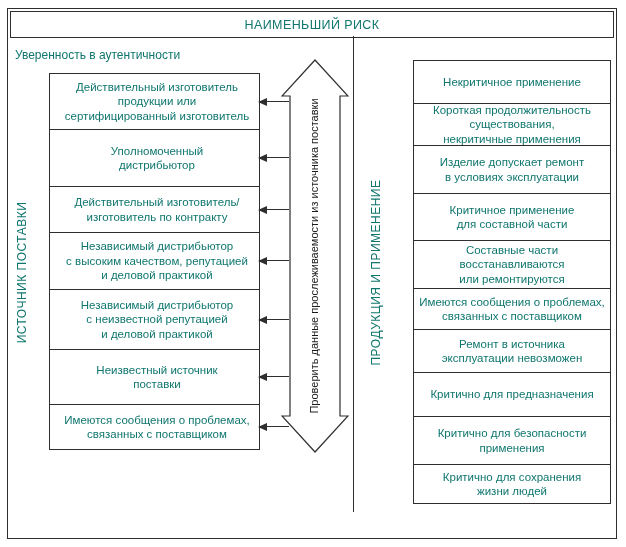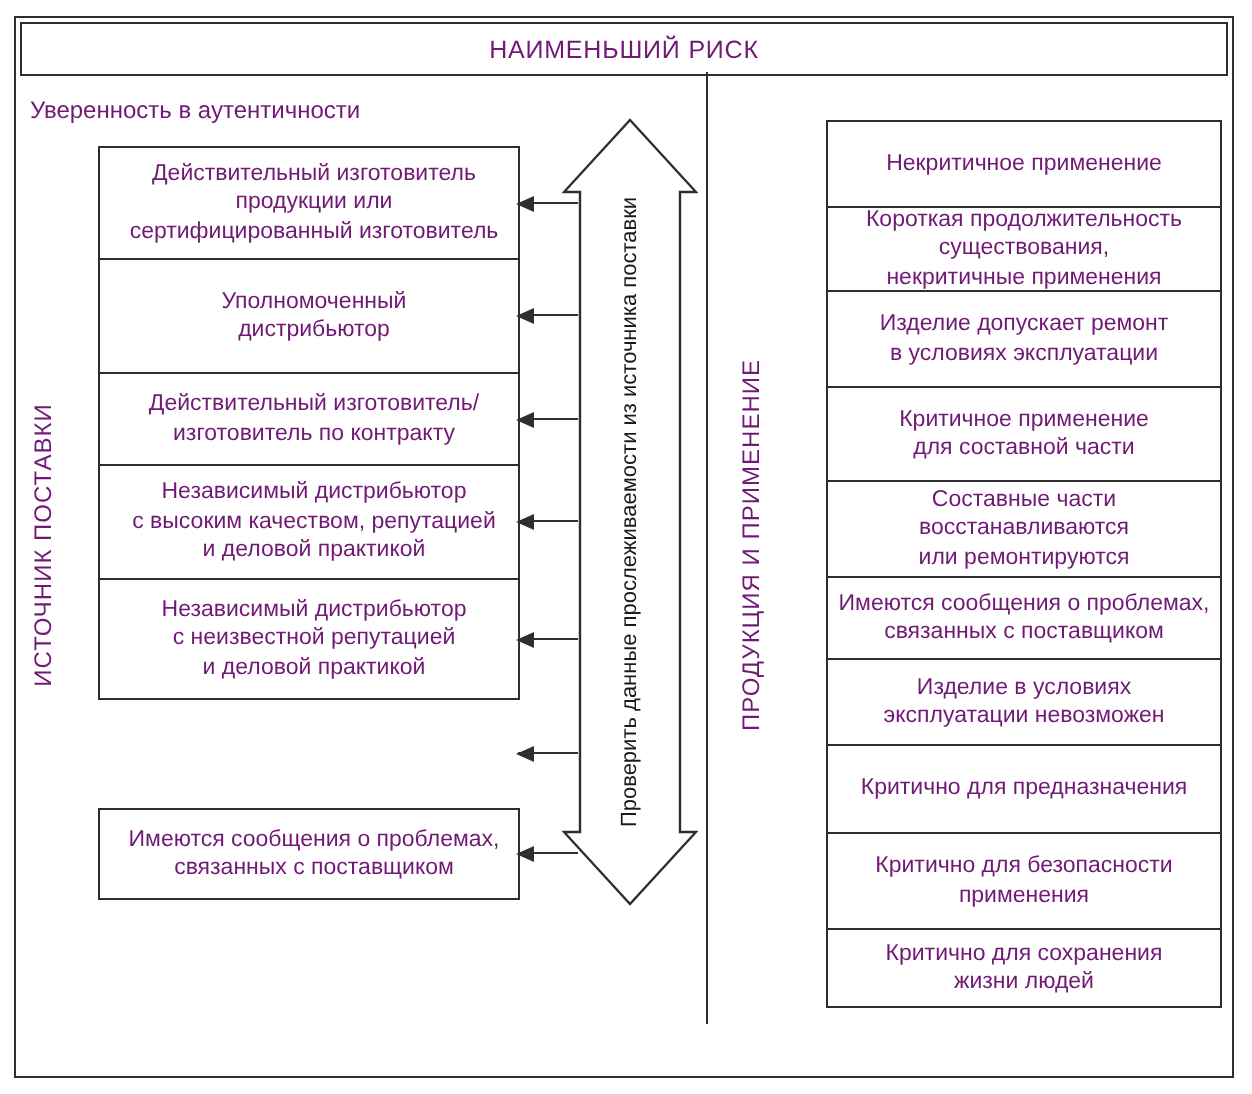--- a/index.html
+++ b/index.html
@@ -1,17 +1,17 @@
 <!DOCTYPE html>
 <html><head>
 <meta charset="utf-8">
 <style>
   html,body{margin:0;padding:0;background:#fff;}
   .stage{position:relative;width:626px;height:547px;background:#ffffff;
-         font-family:"Liberation Sans","DejaVu Sans",sans-serif;color:#701a75;}
+         font-family:"Liberation Sans","DejaVu Sans",sans-serif;color:#0f766e;}
   .outer{position:absolute;left:7px;top:8px;width:610px;height:531px;
          border:1px solid #2e2e2e;box-sizing:border-box;background:#fff;}
   .banner{position:absolute;left:2px;right:2px;border:1px solid #2e2e2e;
           display:flex;align-items:center;justify-content:center;
           font-size:12.5px;letter-spacing:0.4px;background:#fff;}
   .banner.top{top:2px;height:25px;}
   .banner.bottom{bottom:2px;height:27px;}
   .divider{position:absolute;left:345px;top:27px;width:1px;height:476px;background:#2e2e2e;}
   .auth-title{position:absolute;left:7px;top:39px;font-size:12px;}
   .vlabel{position:absolute;transform:rotate(-90deg);text-align:center;
@@ -51,20 +51,22 @@
     <div class="box lbox" style="top:120px;height:58px">Уполномоченный
 дистрибьютор</div>
     <div class="box lbox" style="top:177px;height:47px">Действительный изготовитель/
 изготовитель по контракту</div>
     <div class="box lbox" style="top:223px;height:58px">Независимый дистрибьютор
 с высоким качеством, репутацией
 и деловой практикой</div>
     <div class="box lbox" style="top:280px;height:61px">Независимый дистрибьютор
 с неизвестной репутацией
 и деловой практикой</div>
+    <div class="box lbox" style="top:340px;height:56px">Неизвестный источник
+поставки</div>
     <div class="box lbox" style="top:395px;height:46px">Имеются сообщения о проблемах,
 связанных с поставщиком</div>
 
     <div class="sarrow" style="top:92px"></div>
     <div class="sarrow" style="top:148px"></div>
     <div class="sarrow" style="top:200px"></div>
     <div class="sarrow" style="top:251px"></div>
     <div class="sarrow" style="top:310px"></div>
     <div class="sarrow" style="top:367px"></div>
     <div class="sarrow" style="top:417px"></div>
@@ -82,21 +84,21 @@
     <div class="box rbox" style="top:94px;height:43px">Короткая продолжительность
 существования,
 некритичные применения</div>
     <div class="box rbox" style="top:184px;height:48px">Критичное применение
 для составной части</div>
     <div class="box rbox" style="top:231px;height:49px">Составные части
 восстанавливаются
 или ремонтируются</div>
     <div class="box rbox" style="top:279px;height:42px">Имеются сообщения о проблемах,
 связанных с поставщиком</div>
-    <div class="box rbox" style="top:320px;height:44px">Изделие в условиях
+    <div class="box rbox" style="top:320px;height:44px">Ремонт в источника
 эксплуатации невозможен</div>
     <div class="box rbox" style="top:363px;height:45px">Критично для предназначения</div>
     <div class="box rbox" style="top:407px;height:49px">Критично для безопасности
 применения</div>
     <div class="box rbox" style="top:455px;height:40px">Критично для сохранения
 жизни людей</div>
 
 
   </div>
 </div>

